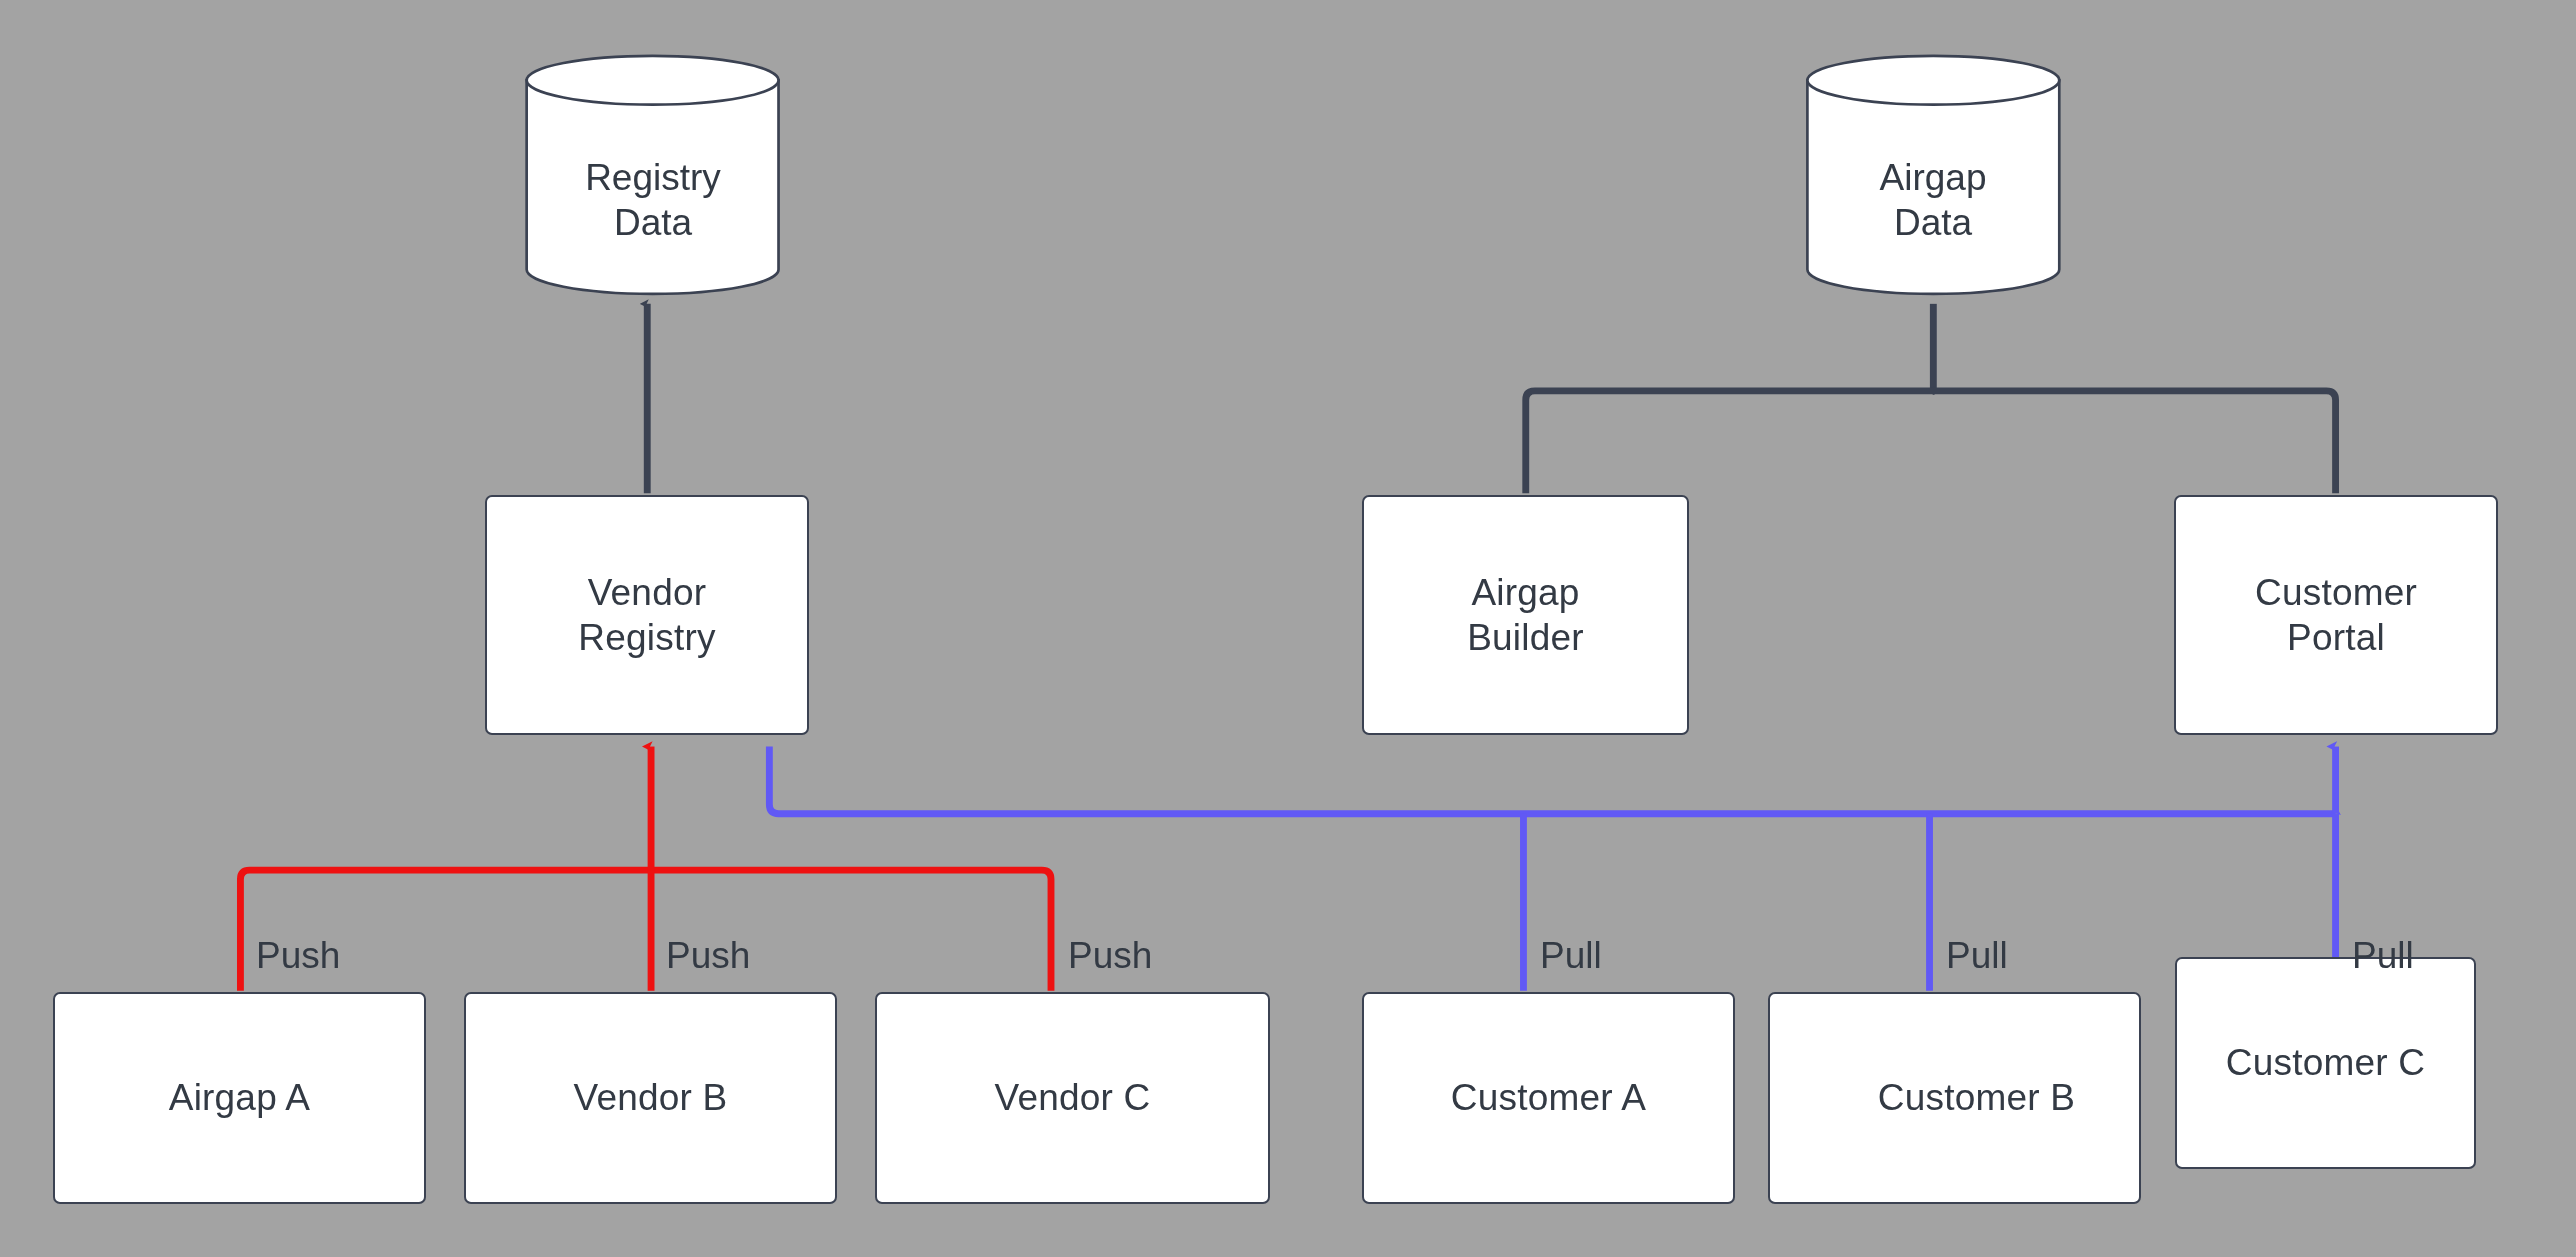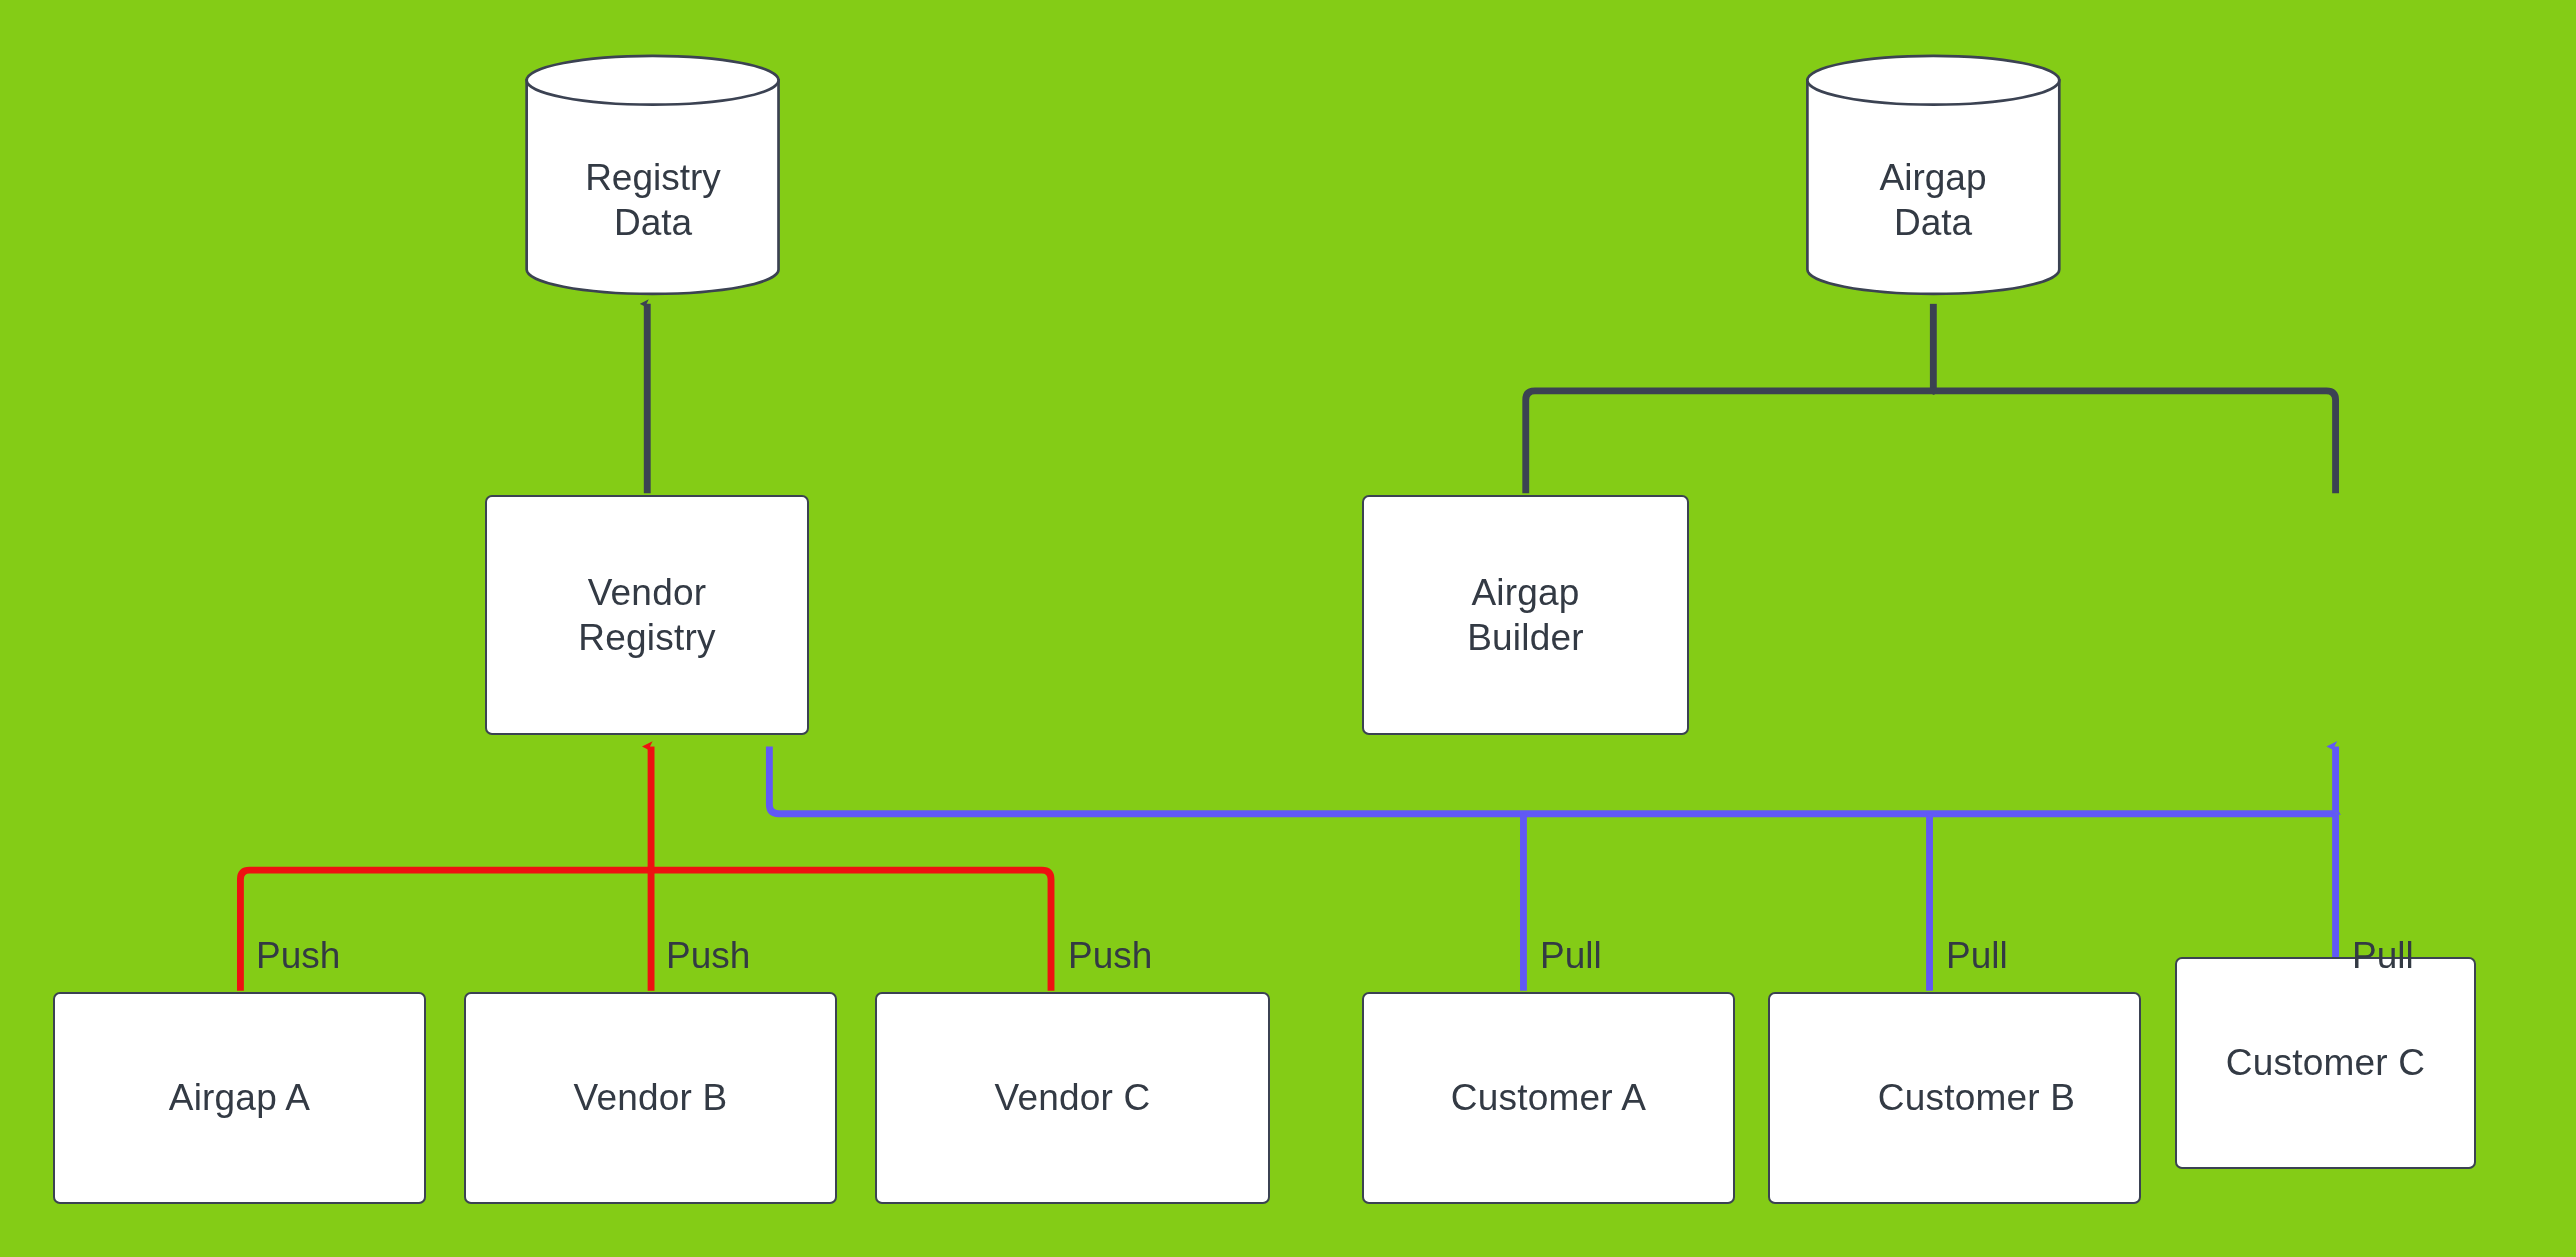--- a/index.html
+++ b/index.html
@@ -1,19 +1,19 @@
 <!DOCTYPE html>
 <html style="font-size:12.2px"><head>
 <meta charset="utf-8">
 <style>
   html,body{margin:0;padding:0;background:#ffffff;}
   #stage{
     position:relative;
     width:2576px;height:1258px;
-    background:#84cc16;
+    background:#a3a3a3;
     font-family:"Liberation Sans", sans-serif;
     overflow:hidden;
   }
   svg#wires{position:absolute;left:0;top:0;width:2576px;height:1258px;}
 
   .node{
     position:absolute;
     box-sizing:border-box;
     border:2.3px solid #3b4252;
     border-radius:7px;
@@ -104,20 +104,24 @@
   <div class="node" style="left:485px;top:495px;width:324px;height:240px;">
     <span>Vendor
 Registry</span>
   </div>
 
   <div class="node" style="left:1362px;top:495px;width:327px;height:240px;">
     <span>Airgap
 Builder</span>
   </div>
 
+  <div class="node" style="left:2174px;top:495px;width:324px;height:240px;">
+    <span>Customer
+Portal</span>
+  </div>
 
   <div class="node" style="left:53px;top:992px;width:373px;height:212px;">
     <span>Airgap A</span>
   </div>
 
   <div class="node" style="left:464px;top:992px;width:373px;height:212px;">
     <span>Vendor B</span>
   </div>
 
   <div class="node" style="left:875px;top:992px;width:395px;height:212px;">

